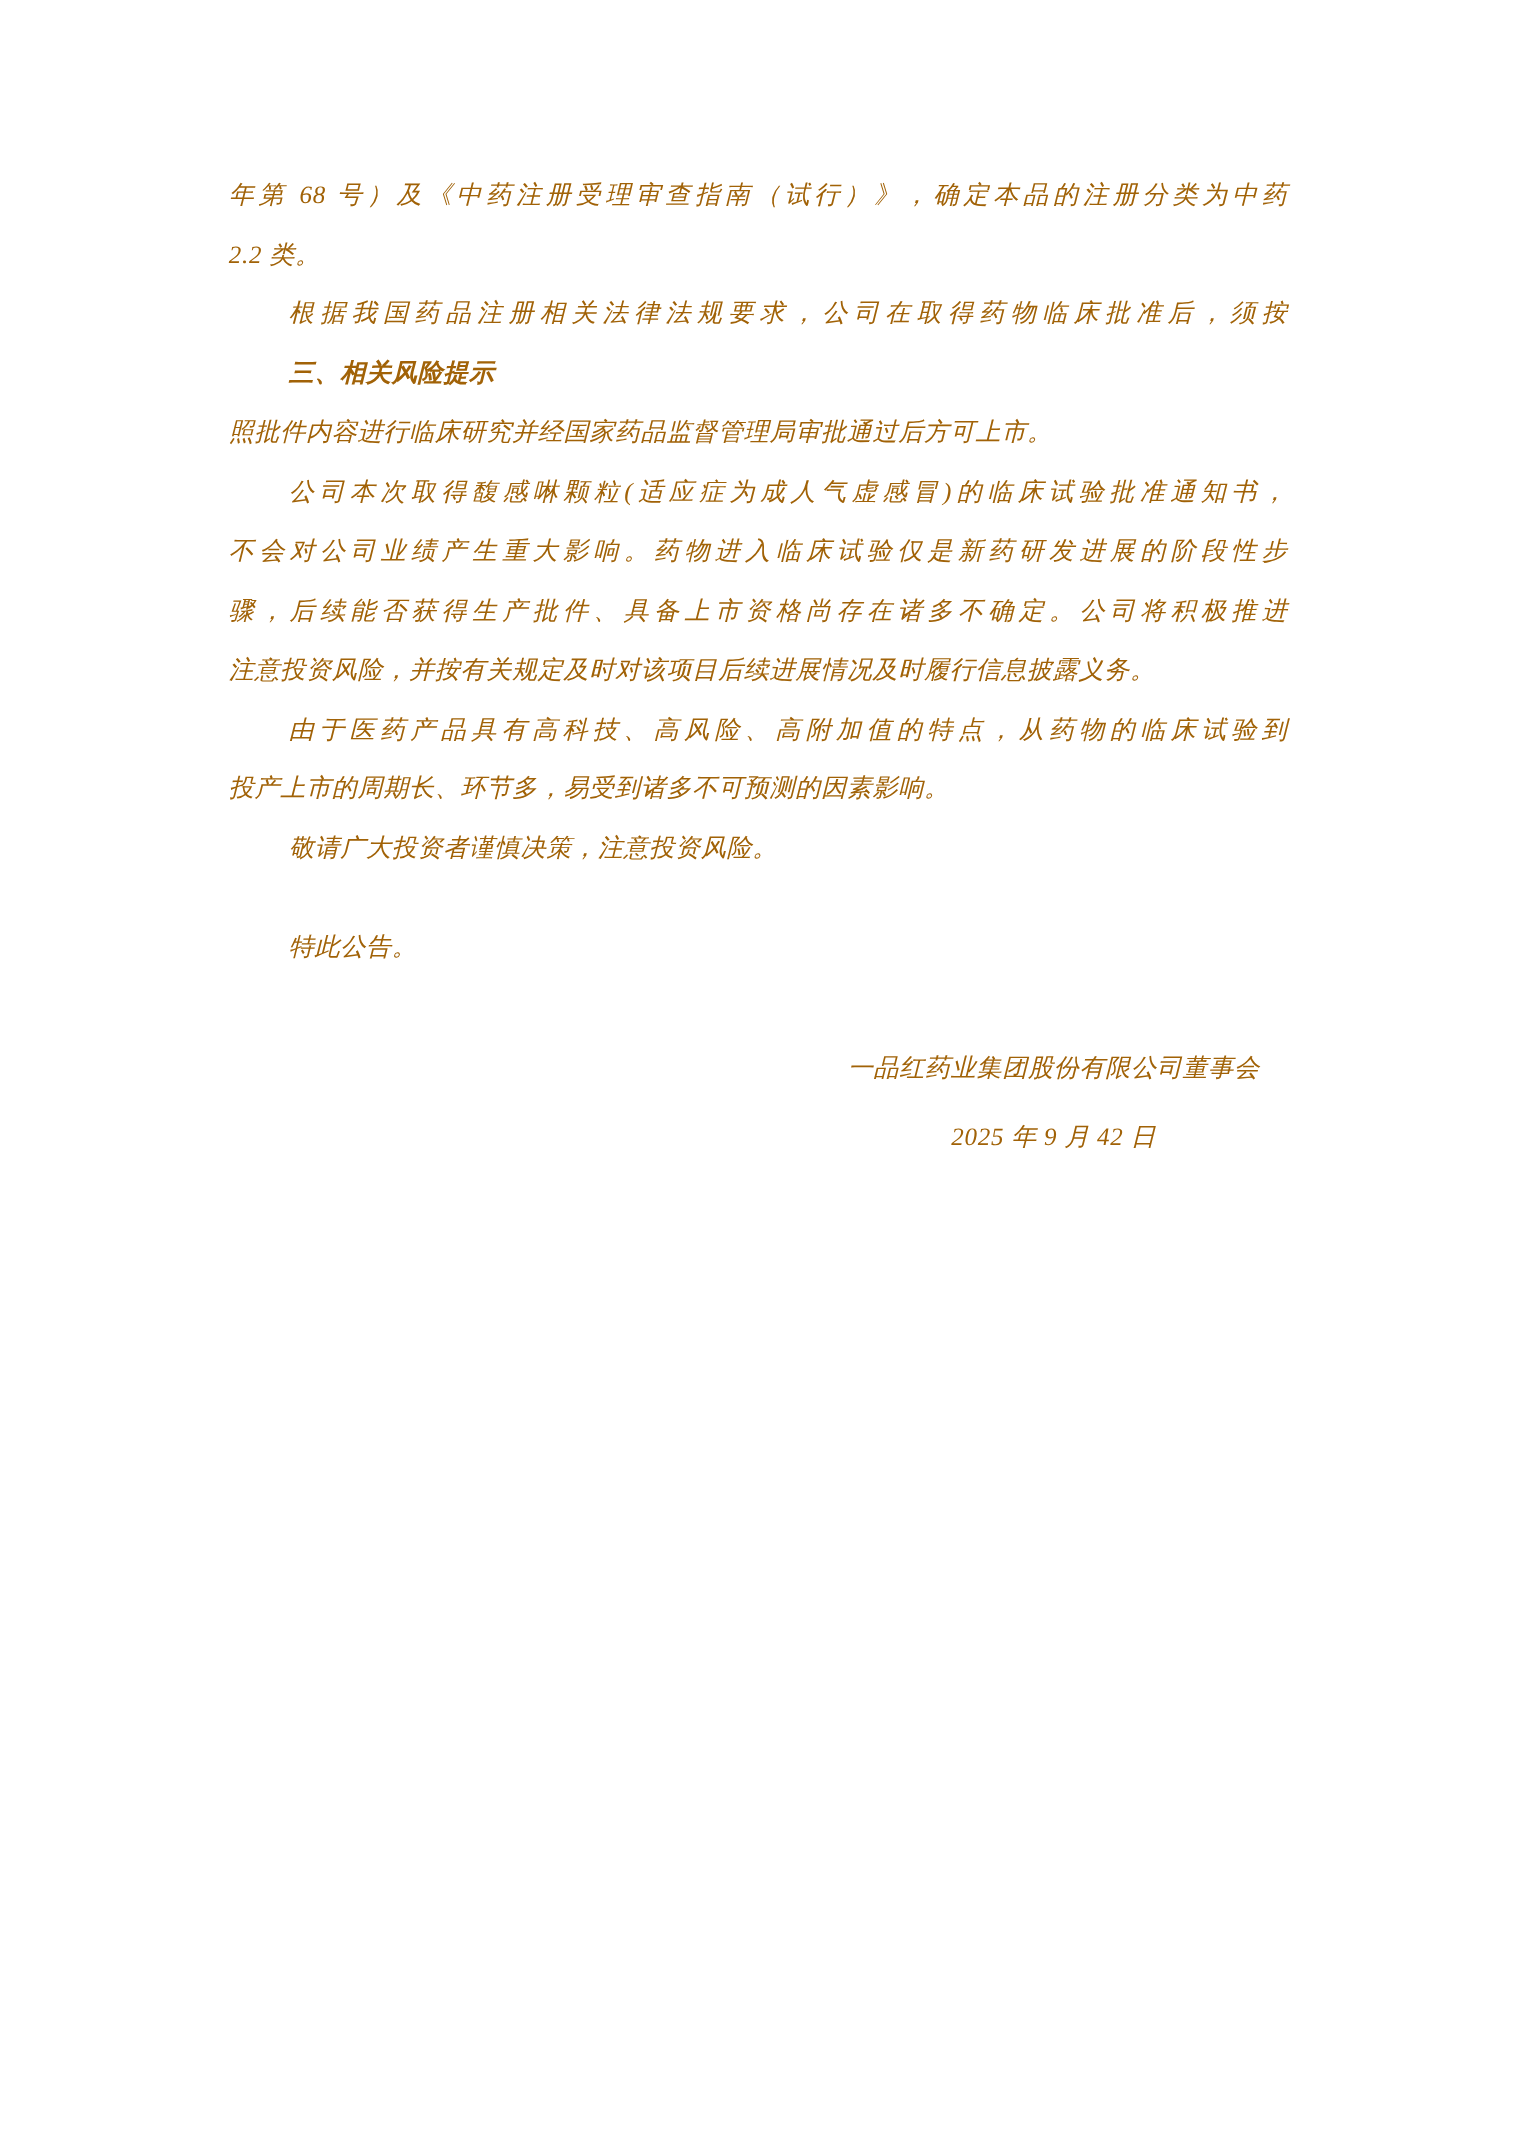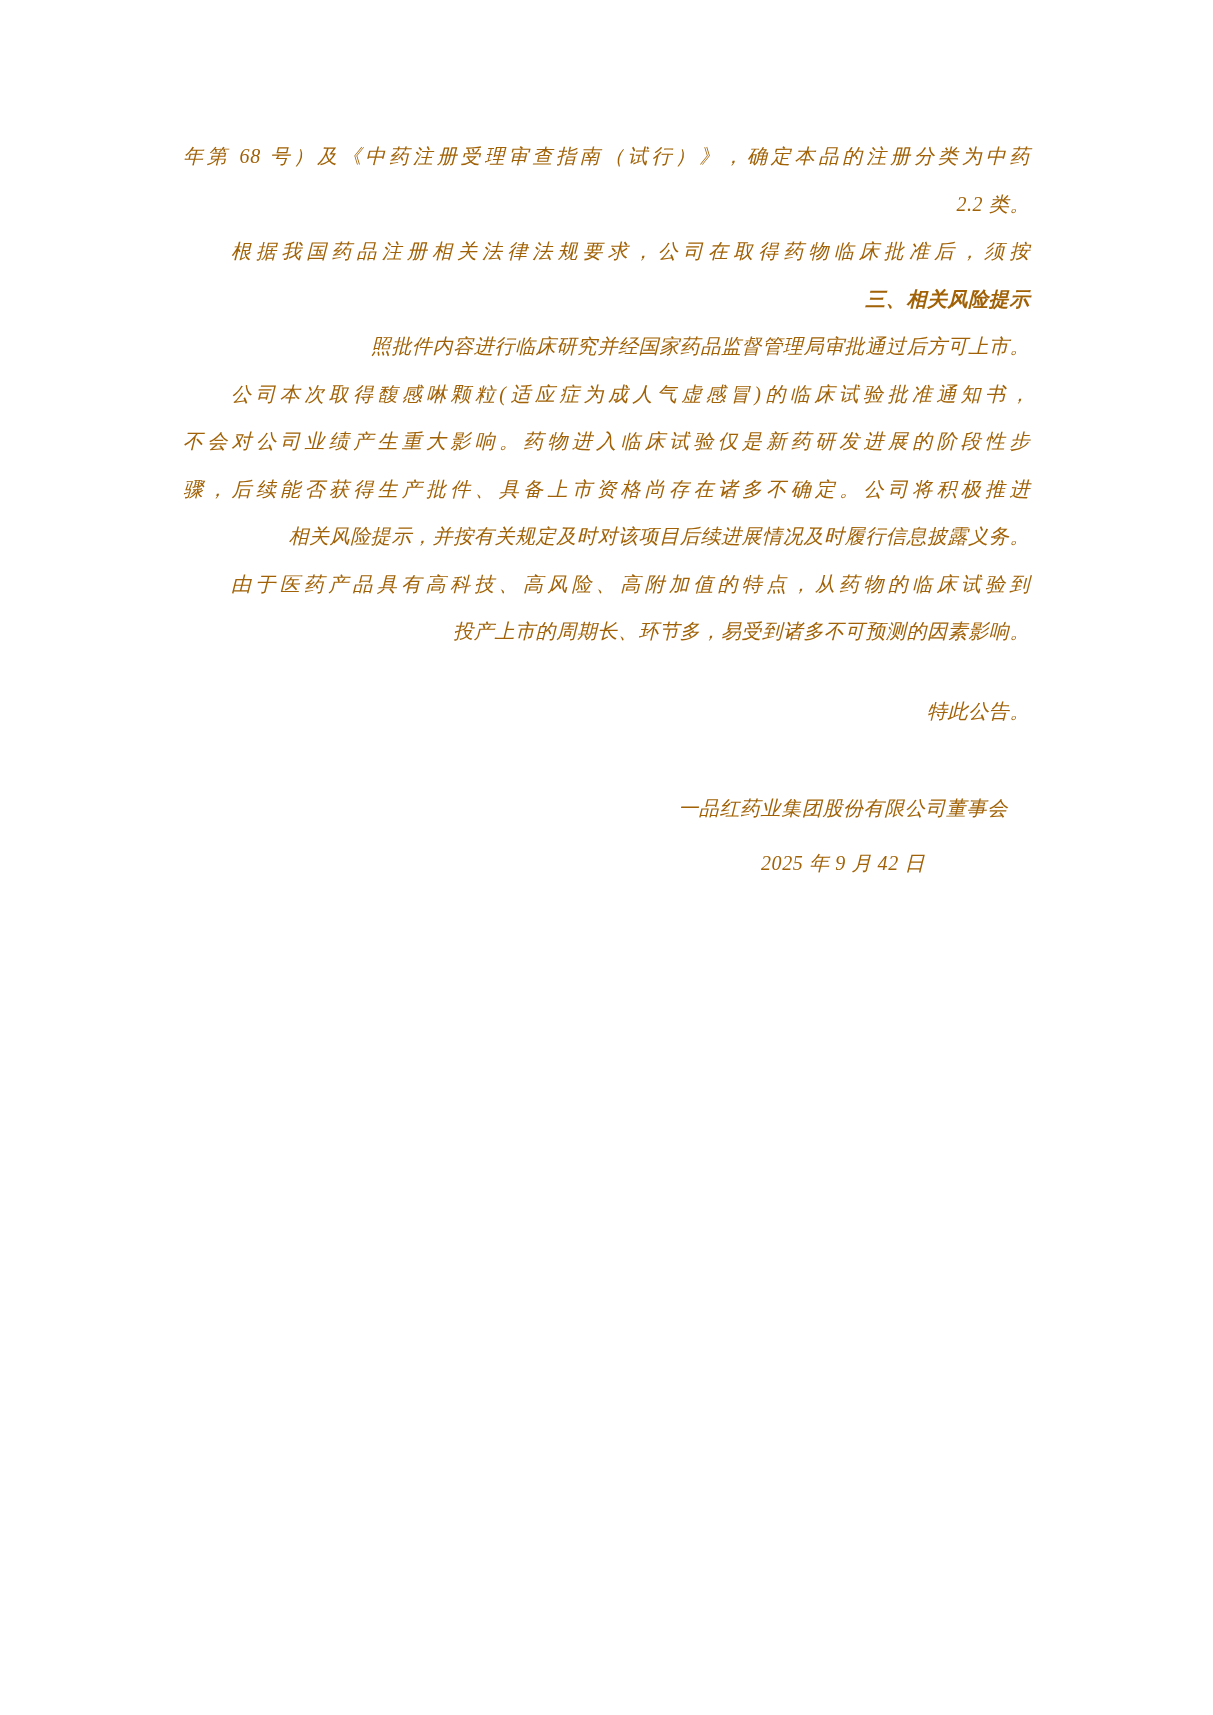--- a/index.html
+++ b/index.html
@@ -21,21 +21,21 @@
     right: 183px;
     top: 133px;
     font-size: 20px;
     color: #a16207;
     letter-spacing: 0.6px;
     font-style: italic;
   }
   .line {
     height: 47.5px;
     line-height: 47.5px;
-    text-align: right;
+    text-align: left;
   }
   .fill {
     text-align: justify;
     text-align-last: justify;
   }
   .indent {
     text-indent: 48px;
   }
   .bold {
     font-weight: bold;
@@ -68,23 +68,24 @@
   <div class="content">
 
     <div class="line fill">年第 68 号）及《中药注册受理审查指南（试行）》，确定本品的注册分类为中药</div>
     <div class="line">2.2 类。</div>
     <div class="line indent fill">根据我国药品注册相关法律法规要求，公司在取得药物临床批准后，须按</div>
     <div class="line indent bold">三、相关风险提示</div>
     <div class="line">照批件内容进行临床研究并经国家药品监督管理局审批通过后方可上市。</div>
     <div class="line indent fill">公司本次取得馥感啉颗粒(适应症为成人气虚感冒)的临床试验批准通知书，</div>
     <div class="line fill">不会对公司业绩产生重大影响。药物进入临床试验仅是新药研发进展的阶段性步</div>
     <div class="line fill">骤，后续能否获得生产批件、具备上市资格尚存在诸多不确定。公司将积极推进</div>
-    <div class="line">相关风险提示，并按有关规定及时对该项目后续进展情况及时履行信息披露义务。</div>
+    <div class="line">注意投资风险，并按有关规定及时对该项目后续进展情况及时履行信息披露义务。</div>
     <div class="line indent fill">由于医药产品具有高科技、高风险、高附加值的特点，从药物的临床试验到</div>
     <div class="line">投产上市的周期长、环节多，易受到诸多不可预测的因素影响。</div>
+    <div class="line indent">敬请广大投资者谨慎决策，注意投资风险。</div>
 
     <div class="spacer-small"></div>
 
     <div class="line indent">特此公告。</div>
 
     <div class="spacer-large"></div>
 
     <div class="sig-block">
       <div class="sig-line">一品红药业集团股份有限公司董事会</div>
       <div class="date-line">2025 年 9 月 42 日</div>

